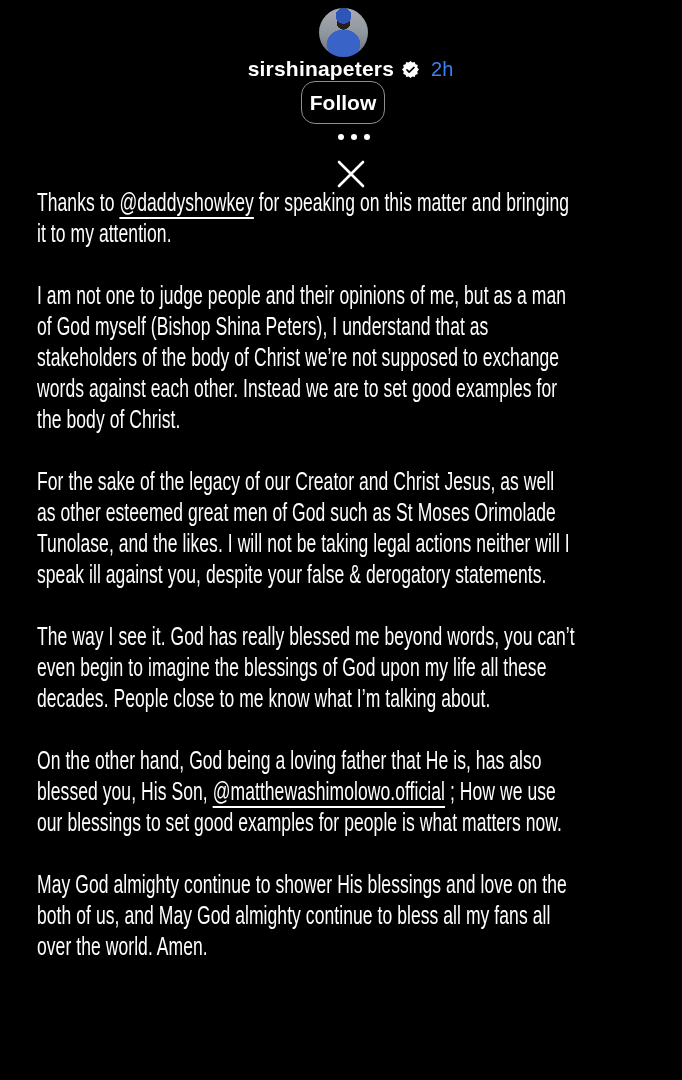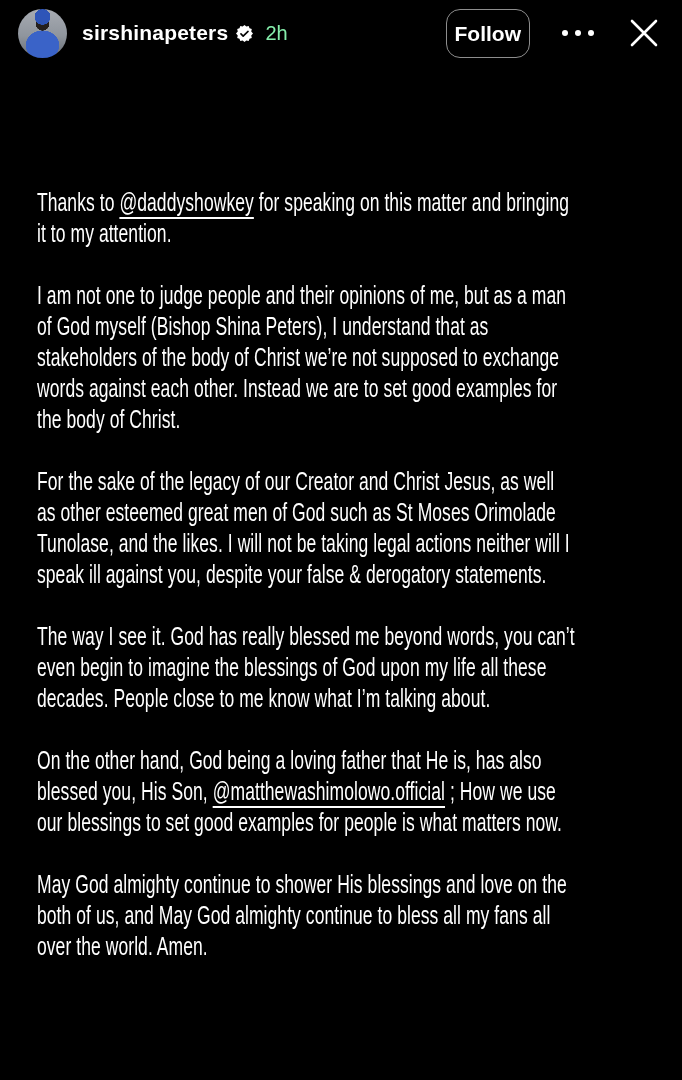--- a/index.html
+++ b/index.html
@@ -13,20 +13,21 @@
 
   
   .header {
     position: absolute;
     top: 0; left: 0; right: 0;
     height: 66px;
     display: flex;
     align-items: center;
     padding: 8px 14px 8px 18px;
     z-index: 2;
+    flex-direction: column;
   }
   .avatar {
     width: 49px; height: 49px;
     border-radius: 50%;
     flex: 0 0 auto;
     background:
       radial-gradient(circle 8px at 50% 16%, #2e55b8 97%, transparent),
       radial-gradient(circle 7px at 50% 30%, #241f1d 97%, transparent),
       radial-gradient(ellipse 17px 15px at 50% 74%, #3a63c8 97%, transparent),
       linear-gradient(180deg, #a7abb2 0%, #8f959d 55%, #676c75 100%);
@@ -46,21 +47,21 @@
     letter-spacing: 0.2px;
     cursor: pointer;
   }
   .verified {
     width: 17px; height: 17px;
     display: inline-flex;
     flex: 0 0 auto;
   }
   .timestamp {
     font-size: 20px;
-    color: #86efac;
+    color: #3b82f6;
     margin-left: 4px;
   }
   .spacer { flex: 1 1 auto; }
   .follow-btn {
     background: transparent;
     border: 1.5px solid #8e8e8e;
     border-radius: 14px;
     color: #fff;
     font-family: inherit;
     font-size: 21px;

